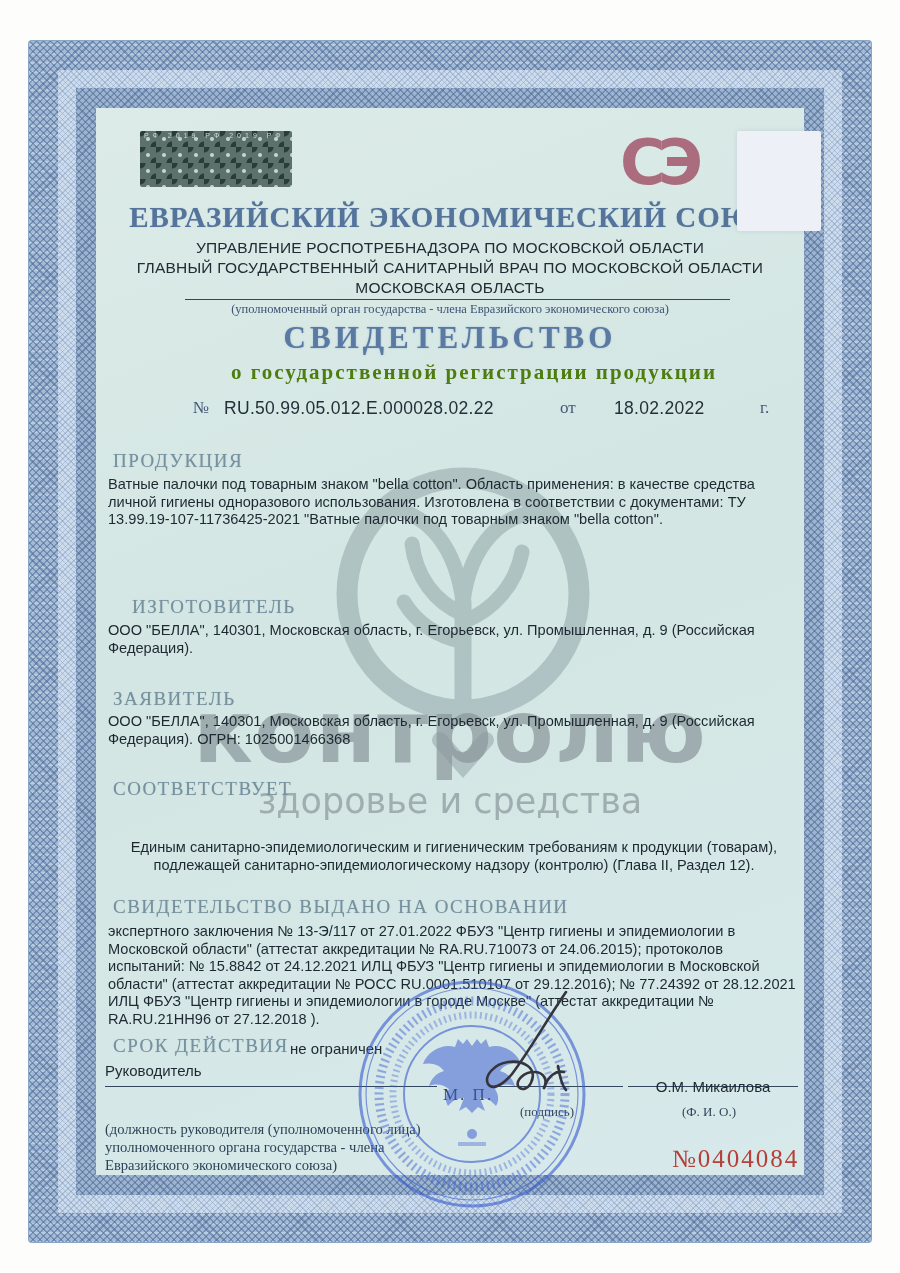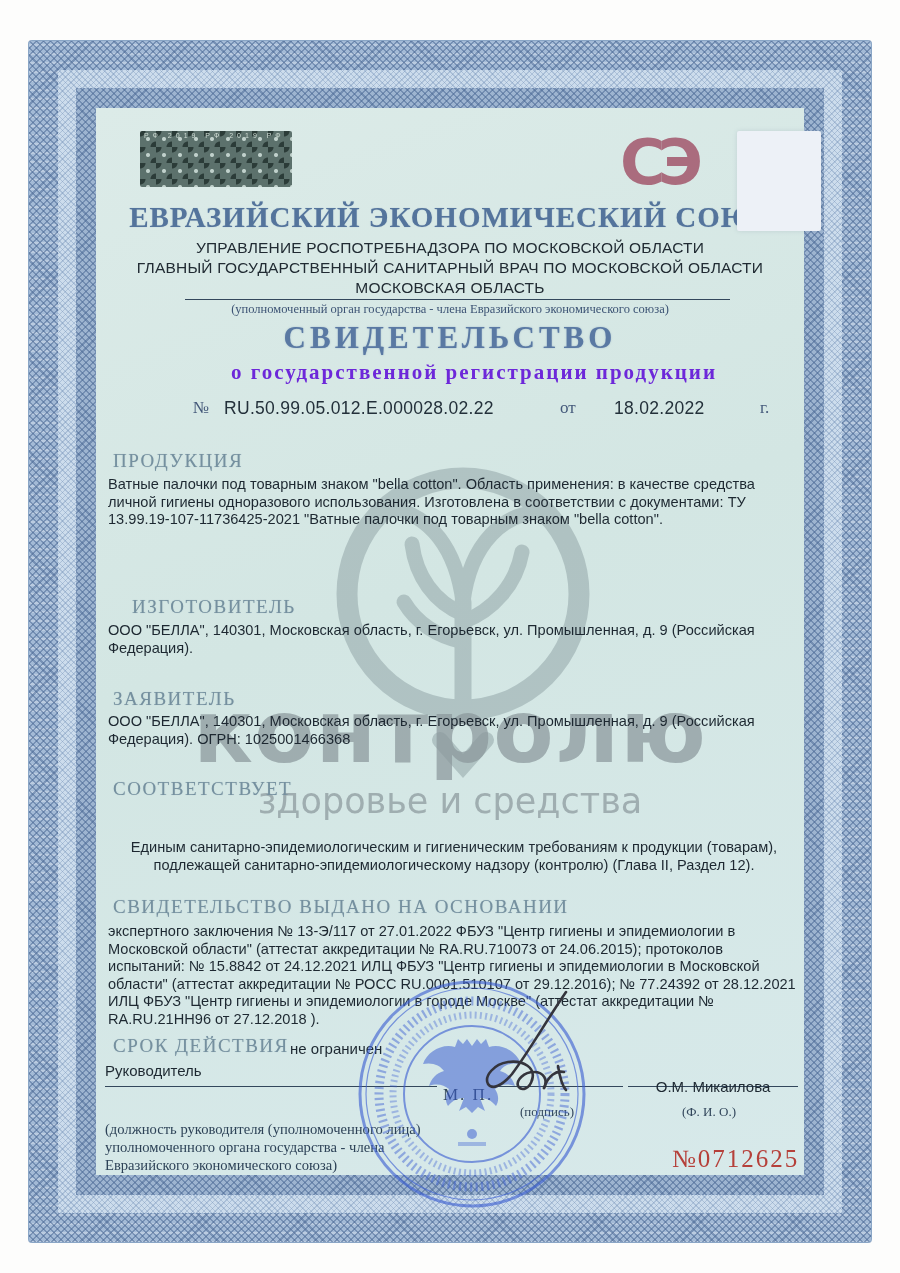--- a/index.html
+++ b/index.html
@@ -50,21 +50,21 @@
   .authority{position:absolute;left:0;right:0;top:238px;text-align:center;
     font-size:15.5px;line-height:20px;color:#212b33;letter-spacing:.2px;}
   .hr{position:absolute;left:185px;top:299px;width:545px;border-top:1.5px solid #33475c;}
   .auth-note{position:absolute;left:0;right:0;top:302px;text-align:center;
     font-family:"Liberation Serif",serif;font-size:12.5px;color:#3c5374;}
   .cert-title{position:absolute;left:0;right:0;top:320px;text-align:center;
     font-family:"Liberation Serif",serif;font-weight:bold;font-size:31px;letter-spacing:4px;
     color:#5a79a3;text-shadow:0 0 1.5px rgba(90,121,163,.5);}
   .cert-sub{position:absolute;left:0;right:0;top:360px;text-align:center;
     font-family:"Liberation Serif",serif;font-weight:bold;font-size:21px;letter-spacing:2px;
-    color:#6d28d9;padding-left:48px;}
+    color:#4d7c0f;padding-left:48px;}
   .numrow{position:absolute;left:0;top:398px;width:900px;height:24px;}
   .numrow .lbl{position:absolute;font-family:"Liberation Serif",serif;font-size:17px;color:#44597a;}
   .numrow .val{position:absolute;font-size:17.5px;color:#23303a;letter-spacing:.3px;}
   .sec-h{position:absolute;font-family:"Liberation Serif",serif;font-size:19px;letter-spacing:1.5px;
     color:#75909f;text-shadow:0 0 1px rgba(117,144,159,.4);}
   .sec-b{position:absolute;left:108px;width:692px;font-size:14.6px;line-height:17.5px;color:#1d2831;}
   .validity-val{position:absolute;left:290px;top:1040px;font-size:15px;color:#1d2831;}
   .role{position:absolute;left:105px;top:1062px;font-size:15px;color:#1d2831;}
   .sigline{position:absolute;border-bottom:1.5px solid #33475c;}
   .mp{position:absolute;left:443px;top:1085px;font-family:"Liberation Serif",serif;font-size:17px;color:#33475c;letter-spacing:2px;}
@@ -162,21 +162,21 @@
     <div class="sigline" style="left:105px;top:1086px;width:332px;"></div>
     <div class="mp">М. П.</div>
     <div class="sigline" style="left:498px;top:1086px;width:125px;"></div>
     <div class="cap" style="left:520px;top:1104px;">(подпись)</div>
     <div class="sigline" style="left:628px;top:1086px;width:170px;"></div>
     <div class="fio">О.М. Микаилова</div>
     <div class="cap" style="left:682px;top:1104px;">(Ф. И. О.)</div>
 
     <div class="role-cap">(должность руководителя (уполномоченного лица) уполномоченного органа государства - члена Евразийского экономического союза)</div>
 
-    <div class="serial">№0712625</div>
+    <div class="serial">№0404084</div>
   </div>
 
   <div class="overlay" style="left:350px;top:972px;">
     <svg width="245" height="245" viewBox="0 0 245 245" style="opacity:.62">
       <g fill="none" stroke="#3c5fd2">
         <circle cx="122" cy="122" r="112" stroke-width="3"></circle>
         <circle cx="122" cy="122" r="106" stroke-width="1.2"></circle>
         <circle cx="122" cy="122" r="93" stroke-width="9" stroke-dasharray="2.2 3.4" opacity=".75"></circle>
         <circle cx="122" cy="122" r="79" stroke-width="7" stroke-dasharray="2 3.2" opacity=".6"></circle>
         <circle cx="122" cy="122" r="68" stroke-width="2"></circle>

